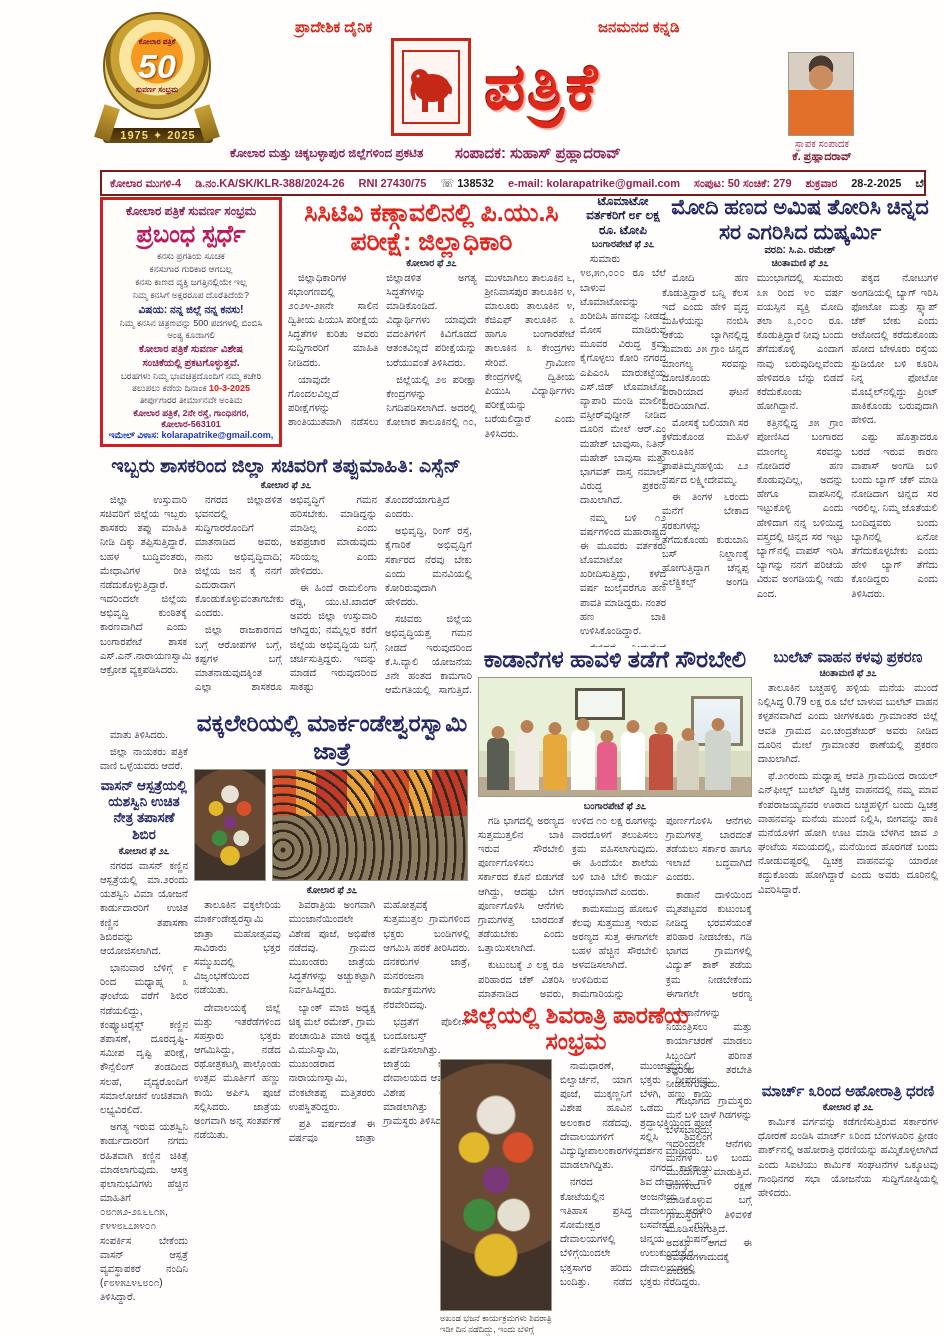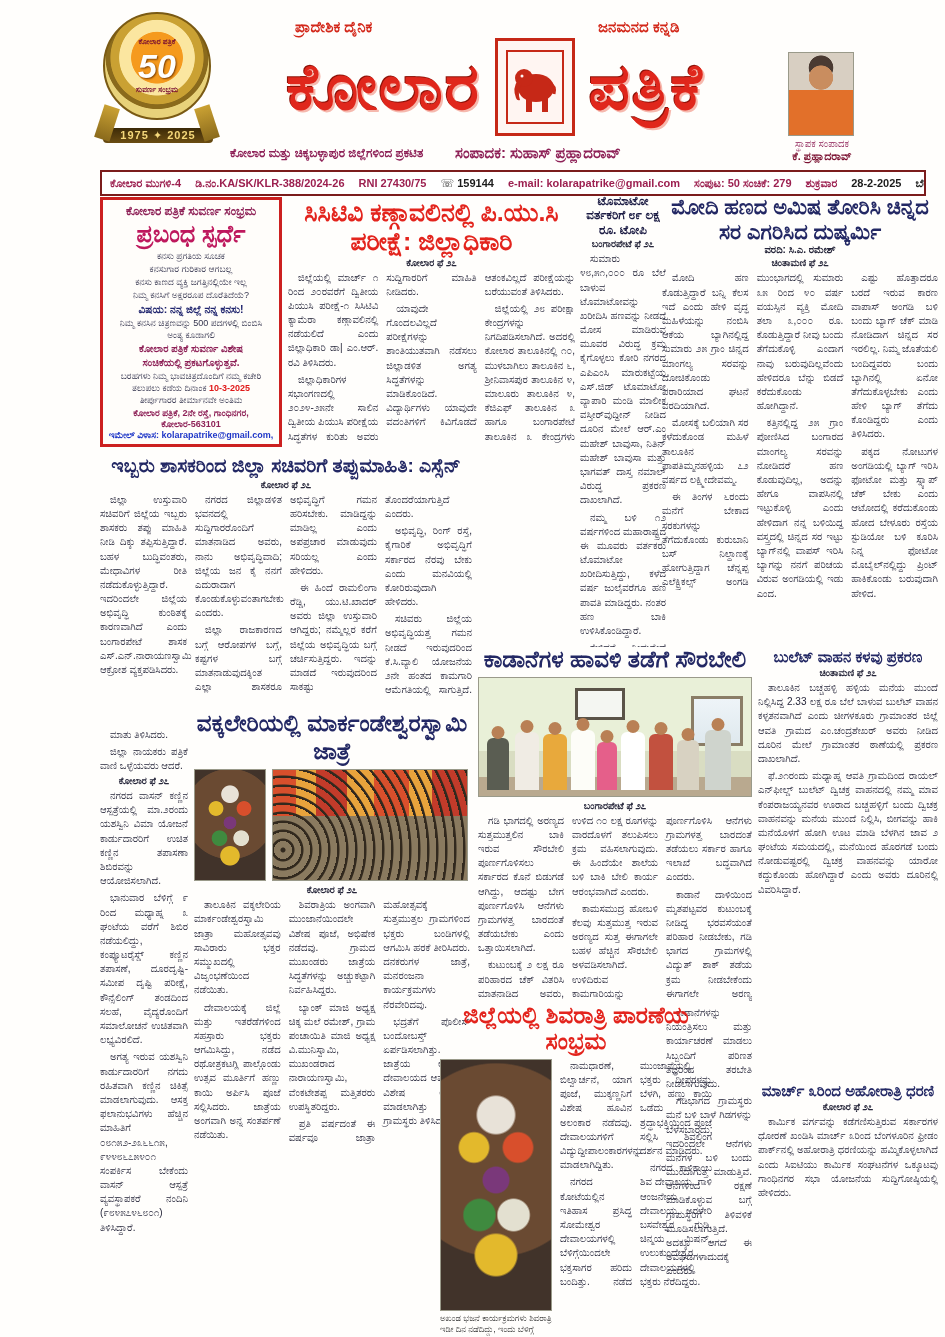--- a/index.html
+++ b/index.html
@@ -94,21 +94,20 @@
       <div class="ribbon" style="left:-6px;top:92px;transform:rotate(18deg);"></div>
       <div class="ribbon" style="right:-6px;top:92px;transform:rotate(-18deg);"></div>
     </div>
     <div class="logo-years" style="margin-top:8px;">1975 ✦ 2025</div>
   </div>
 
   <div class="abs tagline" style="left:295px;top:18px;">ಪ್ರಾದೇಶಿಕ ದೈನಿಕ</div>
   <div class="abs tagline" style="left:598px;top:18px;">ಜನಮನದ ಕನ್ನಡಿ</div>
 
   <div class="abs" style="left:225px;top:38px;width:540px;display:flex;align-items:center;justify-content:center;gap:14px;">
-    <span class="main-title" style="font-size:64px;">ಕೋಲಾರ</span>
     <span class="emblem-box">
       <svg width="58" height="74" viewBox="0 0 58 74">
         <rect x="1" y="1" width="56" height="72" fill="none" stroke="#c62817" stroke-width="2"></rect>
         <ellipse cx="30" cy="38" rx="18" ry="14" fill="#c62817"></ellipse>
         <circle cx="18" cy="28" r="9" fill="#c62817"></circle>
         <path d="M12 30 q-6 8 -2 18 q1 3 4 2 q-3 -9 2 -16 Z" fill="#c62817"></path>
         <rect x="20" y="48" width="6" height="14" fill="#c62817"></rect>
         <rect x="36" y="48" width="6" height="14" fill="#c62817"></rect>
         <circle cx="16" cy="26" r="1.5" fill="#fff5f2"></circle>
         <path d="M44 34 q6 2 4 10" stroke="#c62817" stroke-width="3" fill="none"></path>
@@ -123,21 +122,21 @@
   <div class="abs photo ph-founder" style="left:788px;top:52px;width:66px;height:84px;"></div>
   <div class="abs" style="left:770px;top:138px;width:104px;">
     <div class="founder-label">ಸ್ಥಾಪಕ ಸಂಪಾದಕ</div>
     <div class="founder-name">ಕೆ. ಪ್ರಹ್ಲಾದರಾವ್</div>
   </div>
 
   <div class="abs" id="infobar">
     <span class="ib-m">ಕೋಲಾರ ಮುಗಳಿ-4</span>
     <span class="ib-m">ಡಿ.ನಂ.KA/SK/KLR-388/2024-26</span>
     <span class="ib-m">RNI 27430/75</span>
-    <span class="ib-b">☏ 159144</span>
+    <span class="ib-b">☏ 138532</span>
     <span class="ib-m">e-mail: kolarapatrike@gmail.com</span>
     <span class="ib-m">ಸಂಪುಟ: 50 ಸಂಚಿಕೆ: 279</span>
     <span class="ib-m">ಶುಕ್ರವಾರ</span>
     <span class="ib-b">28-2-2025</span>
     <span class="ib-b">ಬೆಲೆ: 2-00</span>
   </div>
 
   <div class="abs" id="adbox">
     <div class="hd">ಕೋಲಾರ ಪತ್ರಿಕೆ ಸುವರ್ಣ ಸಂಭ್ರಮ</div>
     <div class="ttl">ಪ್ರಬಂಧ ಸ್ಪರ್ಧೆ</div>
@@ -158,21 +157,20 @@
     </div>
     <div class="small">ತೀರ್ಪುಗಾರರ ತೀರ್ಮಾನವೇ ಅಂತಿಮ</div>
     <div class="addr">ಕೋಲಾರ ಪತ್ರಿಕೆ, 2ನೇ ರಸ್ತೆ, ಗಾಂಧಿನಗರ, ಕೋಲಾರ-563101</div>
     <div class="mail">ಇಮೇಲ್ ವಿಳಾಸ: kolarapatrike@gmail.com,</div>
   </div>
 
   <div class="abs" style="left:288px;top:198px;width:287px;">
     <div class="hl-red" style="font-size:25px;">ಸಿಸಿಟಿವಿ ಕಣ್ಗಾವಲಿನಲ್ಲಿ ಪಿ.ಯು.ಸಿ ಪರೀಕ್ಷೆ: ಜಿಲ್ಲಾಧಿಕಾರಿ</div>
     <div class="dateline">ಕೋಲಾರ ಫೆ ೨೭</div>
     <div class="body-text cols3" style="height:180px;">
-        <p>ಜಿಲ್ಲೆಯಲ್ಲಿ ಮಾರ್ಚ್ ೧ ರಿಂದ ೨೦ರವರೆಗೆ ದ್ವಿತೀಯ ಪಿಯುಸಿ ಪರೀಕ್ಷೆ-೧ ಸಿಸಿಟಿವಿ ಕ್ಯಾಮೆರಾ ಕಣ್ಗಾವಲಿನಲ್ಲಿ ನಡೆಯಲಿದೆ ಎಂದು ಜಿಲ್ಲಾಧಿಕಾರಿ ಡಾ| ಎಂ.ಆರ್. ರವಿ ತಿಳಿಸಿದರು.</p>
         <p>ಜಿಲ್ಲಾಧಿಕಾರಿಗಳ ಸಭಾಂಗಣದಲ್ಲಿ ೨೦೨೪-೨೫ನೇ ಸಾಲಿನ ದ್ವಿತೀಯ ಪಿಯುಸಿ ಪರೀಕ್ಷೆಯ ಸಿದ್ಧತೆಗಳ ಕುರಿತು ಅವರು ಸುದ್ದಿಗಾರರಿಗೆ ಮಾಹಿತಿ ನೀಡಿದರು.</p>
         <p>ಯಾವುದೇ ಗೊಂದಲವಿಲ್ಲದೆ ಪರೀಕ್ಷೆಗಳನ್ನು ಶಾಂತಿಯುತವಾಗಿ ನಡೆಸಲು ಜಿಲ್ಲಾಡಳಿತ ಅಗತ್ಯ ಸಿದ್ಧತೆಗಳನ್ನು ಮಾಡಿಕೊಂಡಿದೆ. ವಿದ್ಯಾರ್ಥಿಗಳು ಯಾವುದೇ ವದಂತಿಗಳಿಗೆ ಕಿವಿಗೊಡದೆ ಆತಂಕವಿಲ್ಲದೆ ಪರೀಕ್ಷೆಯನ್ನು ಬರೆಯುವಂತೆ ತಿಳಿಸಿದರು.</p>
         <p>ಜಿಲ್ಲೆಯಲ್ಲಿ ೨೮ ಪರೀಕ್ಷಾ ಕೇಂದ್ರಗಳನ್ನು ನಿಗದಿಪಡಿಸಲಾಗಿದೆ. ಅದರಲ್ಲಿ ಕೋಲಾರ ತಾಲೂಕಿನಲ್ಲಿ ೧೦, ಮುಳಬಾಗಿಲು ತಾಲೂಕಿನ ೬, ಶ್ರೀನಿವಾಸಪುರ ತಾಲೂಕಿನ ೪, ಮಾಲೂರು ತಾಲೂಕಿನ ೪, ಕೆಜಿಎಫ್ ತಾಲೂಕಿನ ೩ ಹಾಗೂ ಬಂಗಾರಪೇಟೆ ತಾಲೂಕಿನ ೩ ಕೇಂದ್ರಗಳು ಸೇರಿವೆ. ಗ್ರಾಮೀಣ ಕೇಂದ್ರಗಳಲ್ಲಿ ದ್ವಿತೀಯ ಪಿಯುಸಿ ವಿದ್ಯಾರ್ಥಿಗಳು ಪರೀಕ್ಷೆಯನ್ನು ಬರೆಯಲಿದ್ದಾರೆ ಎಂದು ತಿಳಿಸಿದರು.</p>
       </div>
   </div>
 
   <div class="abs" style="left:580px;top:194px;width:86px;">
     <div class="hl-navy" style="font-size:12px;color:#1c1c44;">ಟೊಮಾಟೋ ವರ್ತಕರಿಗೆ ೮೯ ಲಕ್ಷ ರೂ. ಟೋಪಿ</div>
     <div class="dateline">ಬಂಗಾರಪೇಟೆ ಫೆ ೨೭</div>
     <div class="body-text" style="height:395px;">
@@ -184,22 +182,22 @@
 
   <div class="abs" style="left:662px;top:194px;width:276px;">
     <div class="hl-navy" style="font-size:21px;">ಮೋದಿ ಹಣದ ಅಮಿಷ ತೋರಿಸಿ ಚಿನ್ನದ ಸರ ಎಗರಿಸಿದ ದುಷ್ಕರ್ಮಿ</div>
     <div class="byline">ವರದಿ: ಸಿ.ಎ. ರಮೇಶ್</div>
     <div class="dateline">ಚಿಂತಾಮಣಿ ಫೆ ೨೭</div>
     <div class="body-text cols3" style="height:355px;">
         <p>ಮೋದಿ ಹಣ ಕೊಡುತ್ತಿದ್ದಾರೆ ಬನ್ನಿ ಕೆಲಸ ಇದೆ ಎಂದು ಹೇಳಿ ವೃದ್ಧ ಮಹಿಳೆಯನ್ನು ನಂಬಿಸಿ ಆಕೆಯ ಬ್ಯಾಗಿನಲ್ಲಿದ್ದ ಸುಮಾರು ೨೫ ಗ್ರಾಂ ಚಿನ್ನದ ಮಾಂಗಲ್ಯ ಸರವನ್ನು ದೋಚಿಕೊಂಡು ಪರಾರಿಯಾದ ಘಟನೆ ವರದಿಯಾಗಿದೆ.</p>
         <p>ಮೋಸಕ್ಕೆ ಬಲಿಯಾಗಿ ಸರ ಕಳೆದುಕೊಂಡ ಮಹಿಳೆ ತಾಲೂಕಿನ ಪಾಪತಿಮ್ಮನಹಳ್ಳಿಯ ೭೨ ವರ್ಷದ ಲಕ್ಷ್ಮೀದೇವಮ್ಮ.</p>
         <p>ಈ ತಿಂಗಳ ೬ರಂದು ಮನೆಗೆ ಬೇಕಾದ ಸರಕುಗಳನ್ನು ತೆಗೆದುಕೊಂಡು ಕುರುಬಾನಿ ಬಸ್ ನಿಲ್ದಾಣಕ್ಕೆ ಹೋಗುತ್ತಿದ್ದಾಗ ಚೆನ್ನಪ್ಪ ಎಲೆಕ್ಟ್ರಿಕಲ್ಸ್ ಅಂಗಡಿ ಮುಂಭಾಗದಲ್ಲಿ ಸುಮಾರು ೩೫ ರಿಂದ ೪೦ ವರ್ಷ ವಯಸ್ಸಿನ ವ್ಯಕ್ತಿ ಮೋದಿ ತಲಾ ೩,೦೦೦ ರೂ. ಕೊಡುತ್ತಿದ್ದಾರೆ ನೀವು ಬಂದು ತೆಗೆದುಕೊಳ್ಳಿ ಎಂದಾಗ ನಾವು ಬರುವುದಿಲ್ಲವೆಂದು ಹೇಳಿದರೂ ಬೆನ್ನು ಬಿಡದೆ ಕರೆದುಕೊಂಡು ಹೋಗಿದ್ದಾನೆ.</p>
         <p>ಕತ್ತಿನಲ್ಲಿದ್ದ ೨೫ ಗ್ರಾಂ ಪೋಣಿಸಿದ ಬಂಗಾರದ ಮಾಂಗಲ್ಯ ಸರವನ್ನು ನೋಡಿದರೆ ಹಣ ಕೊಡುವುದಿಲ್ಲ, ಅದನ್ನು ಹೇಗೂ ವಾಪಸಿನಲ್ಲಿ ಇಟ್ಟುಕೊಳ್ಳಿ ಎಂದು ಹೇಳಿದಾಗ ನನ್ನ ಬಳಿಯಿದ್ದ ವಸ್ತ್ರದಲ್ಲಿ ಚಿನ್ನದ ಸರ ಇಟ್ಟು ಬ್ಯಾಗ್‌ನಲ್ಲಿ ವಾಪಸ್ ಇರಿಸಿ ಬ್ಯಾಗನ್ನು ನನಗೆ ಪರಿಚಯ ವಿರುವ ಅಂಗಡಿಯಲ್ಲಿ ಇಡು ಎಂದ.</p>
+        <p>ಪಕ್ಕದ ನೋಟುಗಳ ಅಂಗಡಿಯಲ್ಲಿ ಬ್ಯಾಗ್ ಇರಿಸಿ ಫೋಟೋ ಮತ್ತು ಸ್ನ್ಯಾಪ್ ಚೆಕ್ ಬೇಕು ಎಂದು ಆಟೋದಲ್ಲಿ ಕರೆದುಕೊಂಡು ಹೋದ ಬೇಳೂರು ರಸ್ತೆಯ ಸ್ಟುಡಿಯೋ ಬಳಿ ಕೂರಿಸಿ ನಿನ್ನ ಫೋಟೋ ಮೊಬೈಲ್‌ನಲ್ಲಿದ್ದು ಪ್ರಿಂಟ್ ಹಾಕಿಕೊಂಡು ಬರುವುದಾಗಿ ಹೇಳಿದ.</p>
         <p>ಎಷ್ಟು ಹೊತ್ತಾದರೂ ಬರದೆ ಇರುವ ಕಾರಣ ವಾಪಾಸ್ ಅಂಗಡಿ ಬಳಿ ಬಂದು ಬ್ಯಾಗ್ ಚೆಕ್ ಮಾಡಿ ನೋಡಿದಾಗ ಚಿನ್ನದ ಸರ ಇರಲಿಲ್ಲ. ನಿಮ್ಮ ಜೊತೆಯಲಿ ಬಂದಿದ್ದವರು ಬಂದು ಬ್ಯಾಗಿನಲ್ಲಿ ಏನೋ ತೆಗೆದುಕೊಳ್ಳಬೇಕು ಎಂದು ಹೇಳಿ ಬ್ಯಾಗ್ ತೆಗೆದು ಕೊಂಡಿದ್ದರು ಎಂದು ತಿಳಿಸಿದರು.</p>
-        <p>ಪಕ್ಕದ ನೋಟುಗಳ ಅಂಗಡಿಯಲ್ಲಿ ಬ್ಯಾಗ್ ಇರಿಸಿ ಫೋಟೋ ಮತ್ತು ಸ್ನ್ಯಾಪ್ ಚೆಕ್ ಬೇಕು ಎಂದು ಆಟೋದಲ್ಲಿ ಕರೆದುಕೊಂಡು ಹೋದ ಬೇಳೂರು ರಸ್ತೆಯ ಸ್ಟುಡಿಯೋ ಬಳಿ ಕೂರಿಸಿ ನಿನ್ನ ಫೋಟೋ ಮೊಬೈಲ್‌ನಲ್ಲಿದ್ದು ಪ್ರಿಂಟ್ ಹಾಕಿಕೊಂಡು ಬರುವುದಾಗಿ ಹೇಳಿದ.</p>
       </div>
   </div>
 
   <div class="abs" style="left:100px;top:455px;width:372px;">
     <div class="hl-navy" style="font-size:19px;">ಇಬ್ಬರು ಶಾಸಕರಿಂದ ಜಿಲ್ಲಾ ಸಚಿವರಿಗೆ ತಪ್ಪುಮಾಹಿತಿ: ಎಸ್ಸೆನ್</div>
     <div class="dateline">ಕೋಲಾರ ಫೆ ೨೭</div>
     <div class="body-text cols4" style="height:205px;">
         <p>ಜಿಲ್ಲಾ ಉಸ್ತುವಾರಿ ಸಚಿವರಿಗೆ ಜಿಲ್ಲೆಯ ಇಬ್ಬರು ಶಾಸಕರು ತಪ್ಪು ಮಾಹಿತಿ ನೀಡಿ ದಿಕ್ಕು ತಪ್ಪಿಸುತ್ತಿದ್ದಾರೆ. ಬಹಳ ಬುದ್ಧಿವಂತರು, ಮೇಧಾವಿಗಳ ರೀತಿ ನಡೆದುಕೊಳ್ಳುತ್ತಿದ್ದಾರೆ. ಇದರಿಂದಲೇ ಜಿಲ್ಲೆಯ ಅಭಿವೃದ್ಧಿ ಕುಂಠಿತಕ್ಕೆ ಕಾರಣವಾಗಿದೆ ಎಂದು ಬಂಗಾರಪೇಟೆ ಶಾಸಕ ಎಸ್.ಎನ್.ನಾರಾಯಣಸ್ವಾಮಿ ಆಕ್ರೋಶ ವ್ಯಕ್ತಪಡಿಸಿದರು.</p>
         <p>ನಗರದ ಜಿಲ್ಲಾಡಳಿತ ಭವನದಲ್ಲಿ ಸುದ್ದಿಗಾರರೊಂದಿಗೆ ಮಾತನಾಡಿದ ಅವರು, ನಾನು ಅಭಿವೃದ್ಧಿವಾದಿ; ಜಿಲ್ಲೆಯ ಜನ ಕೈ ನನಗೆ ಎದುರಾದಾಗ ಕೊಂಡುಕೊಳ್ಳುವಂತಾಗಬೇಕು ಎಂದರು.</p>
         <p>ಜಿಲ್ಲಾ ರಾಜಕಾರಣದ ಬಗ್ಗೆ ಆರೋಪಗಳ ಬಗ್ಗೆ, ಕಷ್ಟಗಳ ಬಗ್ಗೆ ಮಾತನಾಡುವುದಕ್ಕಿಂತ ಎಲ್ಲಾ ಶಾಸಕರೂ ಅಭಿವೃದ್ಧಿಗೆ ಗಮನ ಹರಿಸಬೇಕು. ಮಾಡಿದ್ದನ್ನು ಮಾಡಿಲ್ಲ ಎಂದು ಅಪಪ್ರಚಾರ ಮಾಡುವುದು ಸರಿಯಲ್ಲ ಎಂದು ಹೇಳಿದರು.</p>
@@ -253,20 +251,21 @@
         <p>ಪ್ರತಿ ವರ್ಷದಂತೆ ಈ ವರ್ಷವೂ ಜಾತ್ರಾ ಮಹೋತ್ಸವಕ್ಕೆ ಸುತ್ತಮುತ್ತಲ ಗ್ರಾಮಗಳಿಂದ ಭಕ್ತರು ಬಂಡಿಗಳಲ್ಲಿ ಆಗಮಿಸಿ ಹರಕೆ ತೀರಿಸಿದರು. ದನಕರುಗಳ ಜಾತ್ರೆ, ಮನರಂಜನಾ ಕಾರ್ಯಕ್ರಮಗಳು ನೆರವೇರಿದವು.</p>
         <p>ಭದ್ರತೆಗೆ ಪೊಲೀಸ್ ಬಂದೋಬಸ್ತ್ ಏರ್ಪಡಿಸಲಾಗಿತ್ತು. ಜಾತ್ರೆಯ ಅಂಗವಾಗಿ ದೇವಾಲಯದ ಆವರಣದಲ್ಲಿ ವಿಶೇಷ ಅಲಂಕಾರ ಮಾಡಲಾಗಿತ್ತು ಎಂದು ಗ್ರಾಮಸ್ಥರು ತಿಳಿಸಿದರು.</p>
       </div>
   </div>
 
   <div class="abs" style="left:100px;top:708px;width:88px;margin-top:20px;">
     <div class="body-text" style="height:46px;">
         <p>ಮಾತು ತಿಳಿಸಿದರು.</p>
         <p>ಜಿಲ್ಲಾ ನಾಯಕರು ಪತ್ರಿಕೆ ವಾಣಿ ಒಳ್ಳೆಯವರು ಆದರೆ.</p>
       </div>
+    <div class="hl-navy" style="font-size:13.5px;margin:4px 0 2px;">ವಾಸನ್ ಆಸ್ಪತ್ರೆಯಲ್ಲಿ ಯಶಸ್ವಿನಿ ಉಚಿತ ನೇತ್ರ ತಪಾಸಣೆ ಶಿಬಿರ</div>
     <div class="dateline">ಕೋಲಾರ ಫೆ ೨೭</div>
     <div class="body-text" style="height:490px;">
         <p>ನಗರದ ವಾಸನ್ ಕಣ್ಣಿನ ಆಸ್ಪತ್ರೆಯಲ್ಲಿ ಮಾ.೨ರಂದು ಯಶಸ್ವಿನಿ ವಿಮಾ ಯೋಜನೆ ಕಾರ್ಡುದಾರರಿಗೆ ಉಚಿತ ಕಣ್ಣಿನ ತಪಾಸಣಾ ಶಿಬಿರವನ್ನು ಆಯೋಜಿಸಲಾಗಿದೆ.</p>
         <p>ಭಾನುವಾರ ಬೆಳಿಗ್ಗೆ ೯ ರಿಂದ ಮಧ್ಯಾಹ್ನ ೩ ಘಂಟೆಯ ವರೆಗೆ ಶಿಬಿರ ನಡೆಯಲಿದ್ದು, ಕಂಪ್ಯೂಟರೈಸ್ಡ್ ಕಣ್ಣಿನ ತಪಾಸಣೆ, ದೂರದೃಷ್ಟಿ-ಸಮೀಪ ದೃಷ್ಟಿ ಪರೀಕ್ಷೆ, ಕೌನ್ಸೆಲಿಂಗ್ ತಂಡದಿಂದ ಸಲಹೆ, ವೈದ್ಯರೊಂದಿಗೆ ಸಮಾಲೋಚನೆ ಉಚಿತವಾಗಿ ಲಭ್ಯವಿರಲಿದೆ.</p>
         <p>ಅಗತ್ಯ ಇರುವ ಯಶಸ್ವಿನಿ ಕಾರ್ಡುದಾರರಿಗೆ ನಗದು ರಹಿತವಾಗಿ ಕಣ್ಣಿನ ಚಿಕಿತ್ಸೆ ಮಾಡಲಾಗುವುದು. ಆಸಕ್ತ ಫಲಾನುಭವಿಗಳು ಹೆಚ್ಚಿನ ಮಾಹಿತಿಗೆ ೦೮೧೫೨-೨೩೬೬೧೫, ೯೪೪೮೬೭೫೪೦೧ ಸಂಪರ್ಕಿಸ ಬೇಕೆಂದು ವಾಸನ್ ಆಸ್ಪತ್ರೆ ವ್ಯವಸ್ಥಾಪಕರೆ ನಂದಿನಿ (೯೮೪೫೭೪೬೮೦೧) ತಿಳಿಸಿದ್ದಾರೆ.</p>
       </div>
   </div>
 
   <div class="abs" style="left:440px;top:1002px;width:272px;">
     <div class="hl-red" style="font-size:23px;">ಜಿಲ್ಲೆಯಲ್ಲಿ ಶಿವರಾತ್ರಿ ಪಾರಣೆಯ ಸಂಭ್ರಮ</div>
@@ -280,21 +279,21 @@
           <p>ನಗರದ ಕೋಟೆಯಲ್ಲಿನ ಇತಿಹಾಸ ಪ್ರಸಿದ್ಧ ಸೋಮೇಶ್ವರ ದೇವಾಲಯಗಳಲ್ಲಿ ಬೆಳಿಗ್ಗೆಯಿಂದಲೇ ಭಕ್ತಸಾಗರ ಹರಿದು ಬಂದಿತ್ತು. ನಡೆದ ಮುಂಜಾನೆಯಲ್ಲಿ ಭಕ್ತರು ದೀಪಗಳನ್ನು ಬೆಳಗಿ, ಹಣ್ಣು ಕಾಯಿ ಒಡೆದು ಶ್ರದ್ಧಾಭಕ್ತಿಯಿಂದ ಪೂಜೆ ಸಲ್ಲಿಸಿ ಶಿವಲಿಂಗ ದರ್ಶನ ಮಾಡಿದರು.</p>
           <p>ನಗರದ ಕಾಳಿಕಾಂಬ ಶಿವ ದೇವಾಲಯ, ಗಾಳಿ ಆಂಜನೇಯ ದೇವಾಲಯ, ಅರಳೇರಿ ಬಸವೇಶ್ವರ ಗುಡಿ, ಚಿನ್ಮಯ ಮಿಷನ್, ಉಲುಕುಂದೇಶ್ವರ ದೇವಾಲಯಗಳಲ್ಲಿ ಭಕ್ತರು ನೆರೆದಿದ್ದರು.</p>
         </div>
     </div>
   </div>
 
   <div class="abs" style="left:758px;top:648px;width:180px;">
     <div class="hl-navy" style="font-size:15px;">ಬುಲೆಟ್ ವಾಹನ ಕಳವು ಪ್ರಕರಣ</div>
     <div class="dateline">ಚಿಂತಾಮಣಿ ಫೆ ೨೭</div>
     <div class="body-text" style="height:390px;">
-        <p>ತಾಲೂಕಿನ ಬಚ್ಚಹಳ್ಳಿ ಹಳ್ಳಿಯ ಮನೆಯ ಮುಂದೆ ನಿಲ್ಲಿಸಿದ್ದ 2.33 ಲಕ್ಷ ರೂ ಬೆಲೆ ಬಾಳುವ ಬುಲೆಟ್ ವಾಹನ ಕಳ್ಳತನವಾಗಿದೆ ಎಂದು ಚೀಗಳಕೂರು ಗ್ರಾಮಾಂತರ ಜಿಲ್ಲೆ ಆವತಿ ಗ್ರಾಮದ ಎಂ.ಚಂದ್ರಶೇಖರ್ ಅವರು ನೀಡಿದ ದೂರಿನ ಮೇಲೆ ಗ್ರಾಮಾಂತರ ಠಾಣೆಯಲ್ಲಿ ಪ್ರಕರಣ ದಾಖಲಾಗಿದೆ.</p>
+        <p>ತಾಲೂಕಿನ ಬಚ್ಚಹಳ್ಳಿ ಹಳ್ಳಿಯ ಮನೆಯ ಮುಂದೆ ನಿಲ್ಲಿಸಿದ್ದ 0.79 ಲಕ್ಷ ರೂ ಬೆಲೆ ಬಾಳುವ ಬುಲೆಟ್ ವಾಹನ ಕಳ್ಳತನವಾಗಿದೆ ಎಂದು ಚೀಗಳಕೂರು ಗ್ರಾಮಾಂತರ ಜಿಲ್ಲೆ ಆವತಿ ಗ್ರಾಮದ ಎಂ.ಚಂದ್ರಶೇಖರ್ ಅವರು ನೀಡಿದ ದೂರಿನ ಮೇಲೆ ಗ್ರಾಮಾಂತರ ಠಾಣೆಯಲ್ಲಿ ಪ್ರಕರಣ ದಾಖಲಾಗಿದೆ.</p>
         <p>ಫೆ.೨೧ರಂದು ಮಧ್ಯಾಹ್ನ ಆವತಿ ಗ್ರಾಮದಿಂದ ರಾಯಲ್ ಎನ್‌ಫೀಲ್ಡ್ ಬುಲೆಟ್ ದ್ವಿಚಕ್ರ ವಾಹನದಲ್ಲಿ ನಮ್ಮ ಮಾವ ಕೆಂಪರಾಜಯ್ಯನವರ ಊರಾದ ಬಚ್ಚಹಳ್ಳಿಗೆ ಬಂದು ದ್ವಿಚಕ್ರ ವಾಹನವನ್ನು ಮನೆಯ ಮುಂದೆ ನಿಲ್ಲಿಸಿ, ಬೀಗವನ್ನು ಹಾಕಿ ಮನೆಯೊಳಗೆ ಹೋಗಿ ಊಟ ಮಾಡಿ ಬೆಳಗಿನ ಜಾವ ೨ ಘಂಟೆಯ ಸಮಯದಲ್ಲಿ, ಮನೆಯಿಂದ ಹೊರಗಡೆ ಬಂದು ನೋಡುವಷ್ಟರಲ್ಲಿ ದ್ವಿಚಕ್ರ ವಾಹನವನ್ನು ಯಾರೋ ಕದ್ದುಕೊಂಡು ಹೋಗಿದ್ದಾರೆ ಎಂದು ಅವರು ದೂರಿನಲ್ಲಿ ವಿವರಿಸಿದ್ದಾರೆ.</p>
       </div>
   </div>
 
   <div class="abs" style="left:758px;top:1082px;width:180px;">
     <div class="hl-navy" style="font-size:15px;">ಮಾರ್ಚ್ ೩ರಿಂದ ಅಹೋರಾತ್ರಿ ಧರಣಿ</div>
     <div class="dateline">ಕೋಲಾರ ಫೆ ೨೭</div>
     <div class="body-text" style="height:200px;">
         <p>ಕಾರ್ಮಿಕ ವರ್ಗವನ್ನು ಕಡೆಗಣಿಸುತ್ತಿರುವ ಸರ್ಕಾರಗಳ ಧೋರಣೆ ಖಂಡಿಸಿ ಮಾರ್ಚ್ ೩ರಿಂದ ಬೆಂಗಳೂರಿನ ಫ್ರೀಡಂ ಪಾರ್ಕ್‌ನಲ್ಲಿ ಅಹೋರಾತ್ರಿ ಧರಣಿಯನ್ನು ಹಮ್ಮಿಕೊಳ್ಳಲಾಗಿದೆ ಎಂದು ಸಿಐಟಿಯು ಕಾರ್ಮಿಕ ಸಂಘಟನೆಗಳ ಒಕ್ಕೂಟವು ಗಾಂಧಿನಗರ ಸಭಾ ಯೋಜನೆಯ ಸುದ್ದಿಗೋಷ್ಠಿಯಲ್ಲಿ ಹೇಳಿದರು.</p>
       </div>

